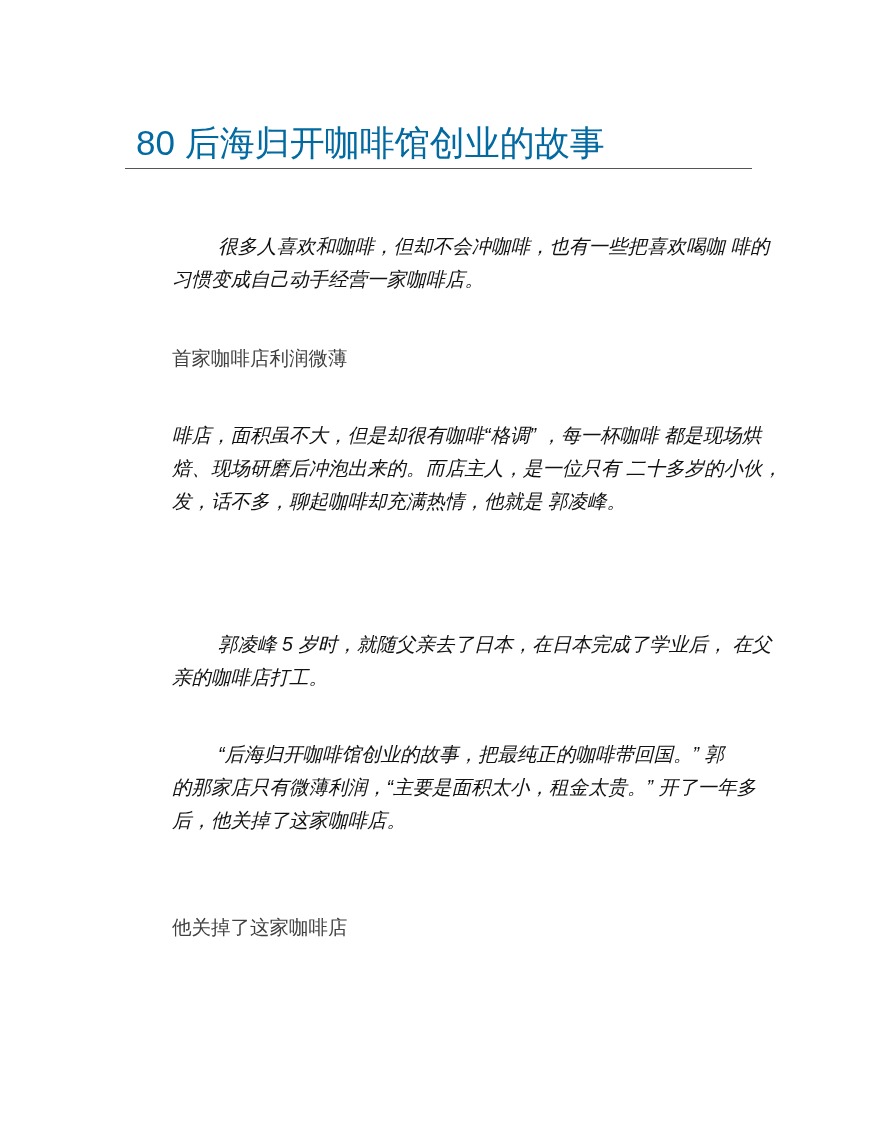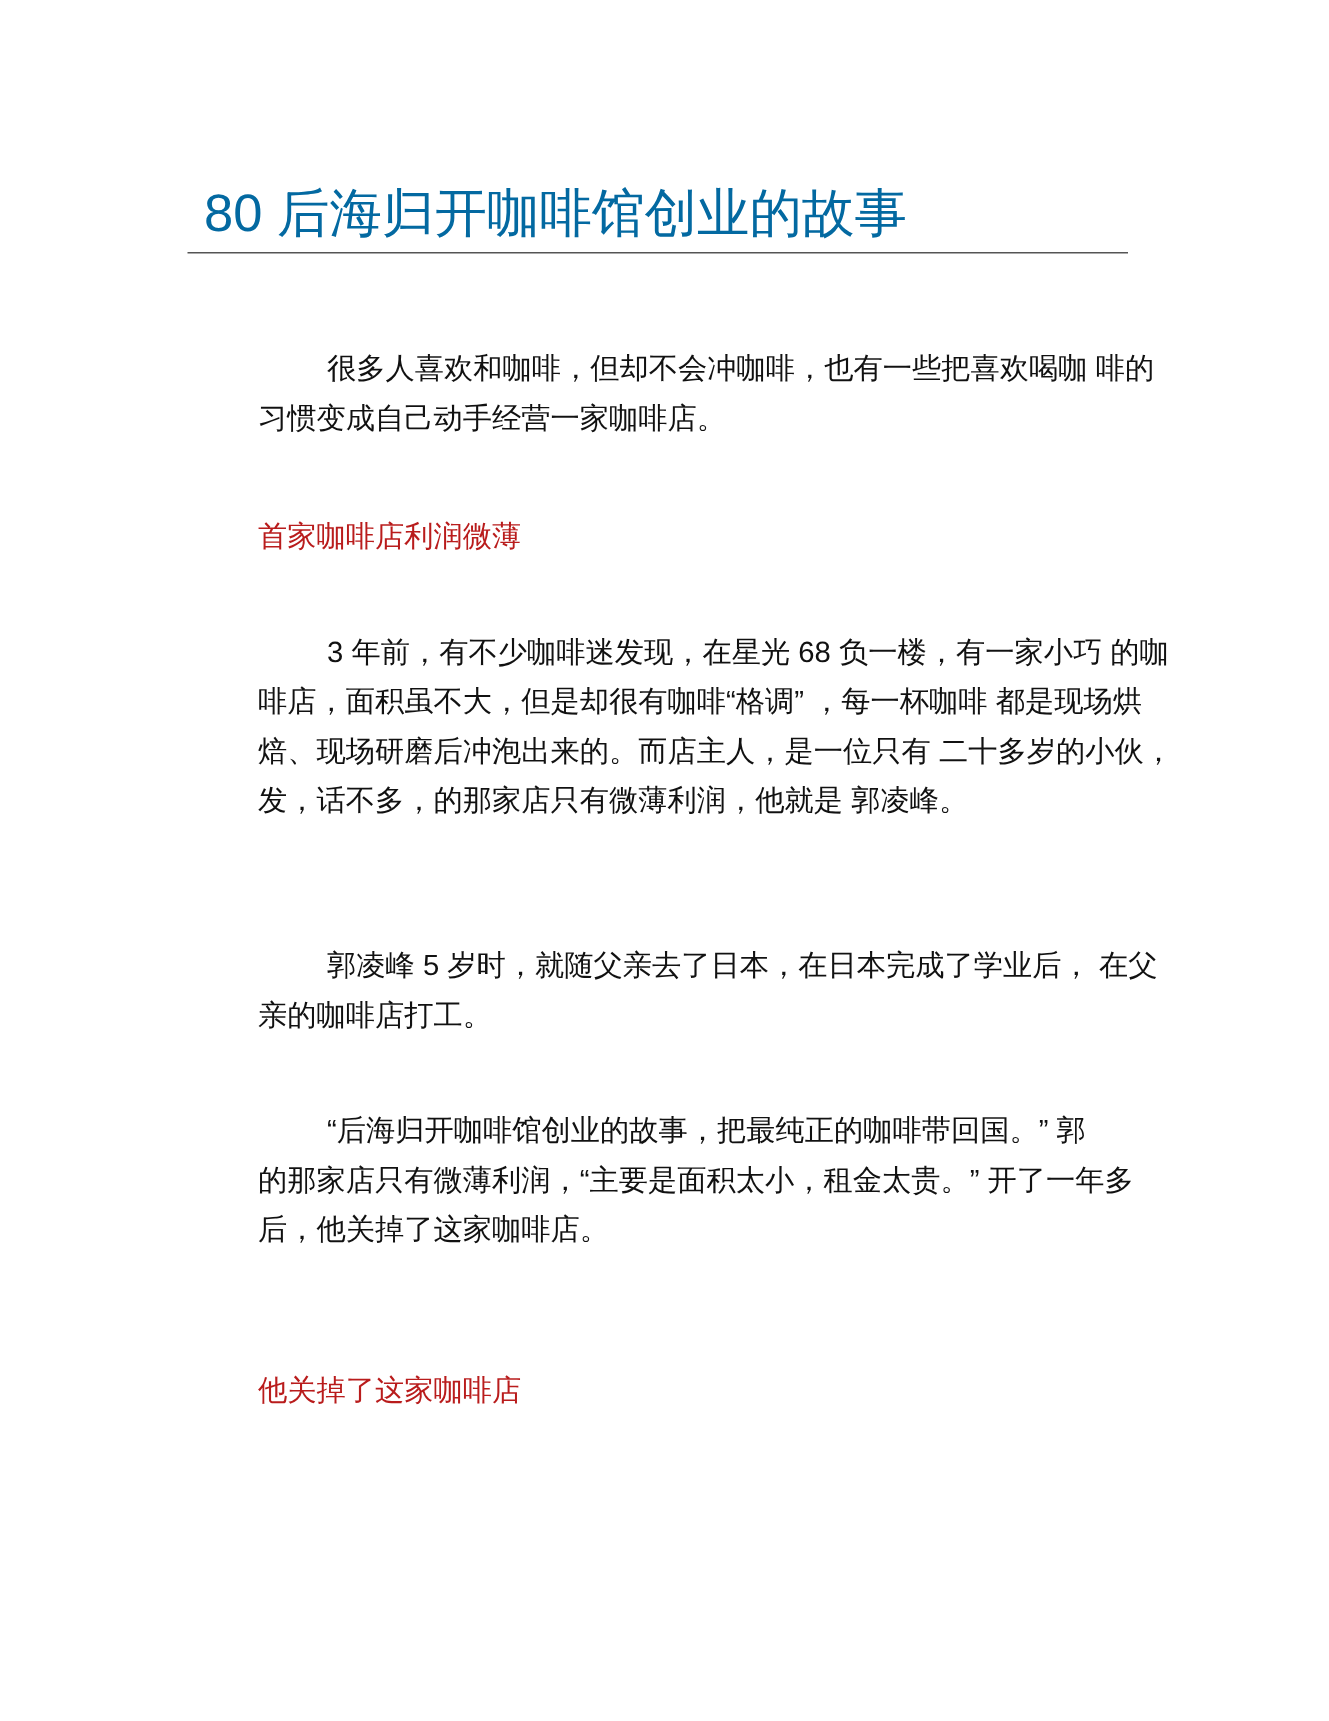--- a/index.html
+++ b/index.html
@@ -44,28 +44,29 @@
     .para {
       position: absolute;
       left: 0;
       width: 628px;
       font-size: 19.5px;
       line-height: 33px;
       margin: 0;
       text-indent: 46px;
       text-align: justify;
       color: #111111;
+      font-style: italic;
     }
     .heading {
       position: absolute;
       left: 46px;
       font-size: 19.5px;
       line-height: 33px;
       margin: 0;
-      color: #b91c1c;
+      color: #404040;
       white-space: nowrap;
     }
     .line {
       display: block;
       white-space: nowrap;
     }
     .line.first {
       padding-left: 46px;
     }
   </style>
@@ -77,24 +78,23 @@
   <div class="title-rule"></div>
 
   <p class="para" style="top:230px;">
     <span class="line first">很多人喜欢和咖啡，但却不会冲咖啡，也有一些把喜欢喝咖  啡的</span>
     <span class="line">习惯变成自己动手经营一家咖啡店。</span>
   </p>
 
   <p class="heading" style="top:342px;">首家咖啡店利润微薄</p>
 
   <p class="para" style="top:419px;">
-    <span class="line first">3 年前，有不少咖啡迷发现，在星光  68 负一楼，有一家小巧  的咖</span>
     <span class="line">啡店，面积虽不大，但是却很有咖啡“格调” ，每一杯咖啡  都是现场烘</span>
     <span class="line">焙、现场研磨后冲泡出来的。而店主人，是一位只有  二十多岁的小伙，</span>
-    <span class="line">发，话不多，的那家店只有微薄利润，他就是  郭凌峰。</span>
+    <span class="line">发，话不多，聊起咖啡却充满热情，他就是  郭凌峰。</span>
   </p>
 
   <p class="para" style="top:628px;">
     <span class="line first">郭凌峰  5 岁时，就随父亲去了日本，在日本完成了学业后，  在父</span>
     <span class="line">亲的咖啡店打工。</span>
   </p>
 
   <p class="para" style="top:738px;">
     <span class="line first">“后海归开咖啡馆创业的故事，把最纯正的咖啡带回国。”  郭</span>
     <span class="line">的那家店只有微薄利润，“主要是面积太小，租金太贵。”  开了一年多</span>

